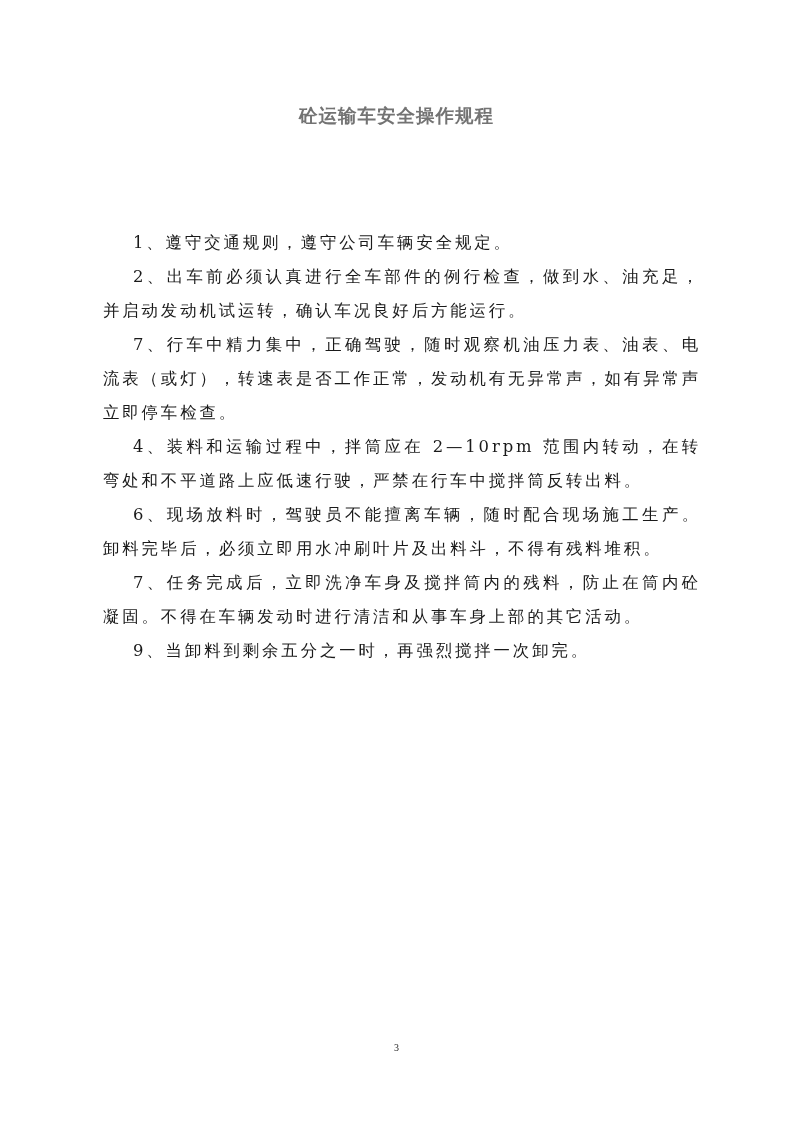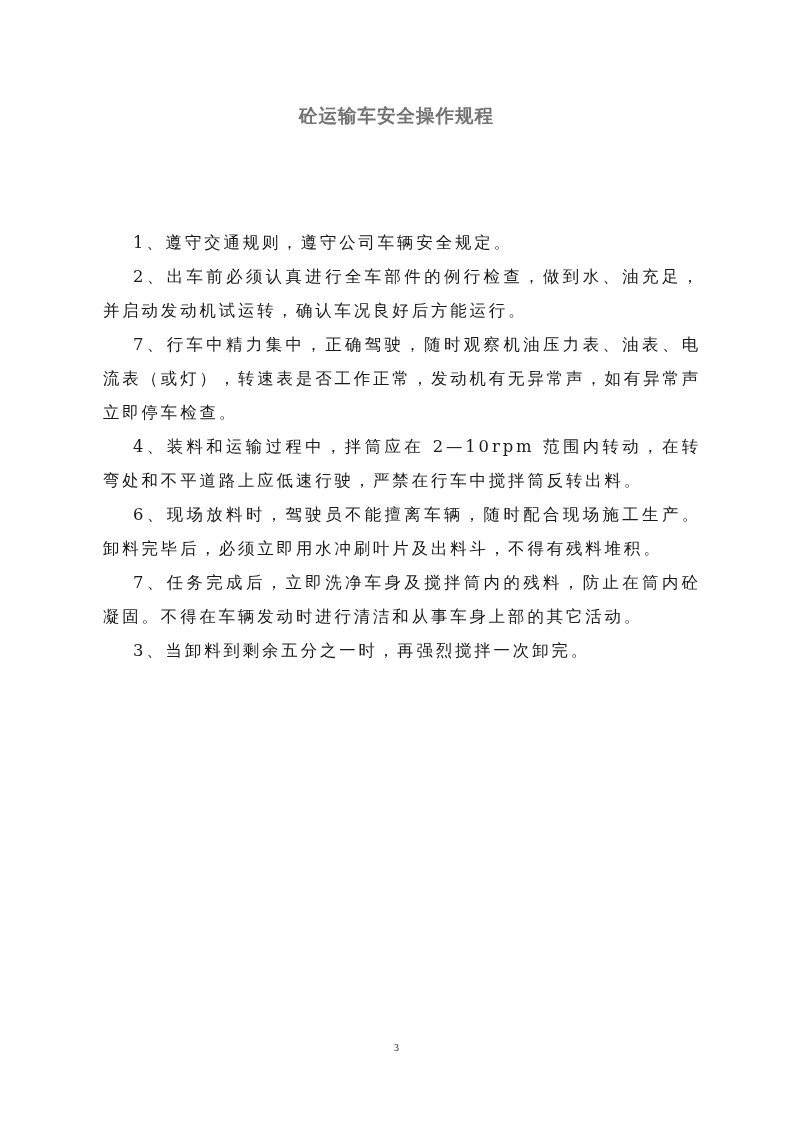--- a/index.html
+++ b/index.html
@@ -69,17 +69,17 @@
 <div class="page">
   <div class="title">砼运输车安全操作规程</div>
 
   <div class="body">
     <p class="para">1、遵守交通规则，遵守公司车辆安全规定。</p>
     <p class="para">2、出车前必须认真进行全车部件的例行检查，做到水、油充足，并启动发动机试运转，确认车况良好后方能运行。</p>
     <p class="para">7、行车中精力集中，正确驾驶，随时观察机油压力表、油表、电流表（或灯），转速表是否工作正常，发动机有无异常声，如有异常声立即停车检查。</p>
     <p class="para">4、装料和运输过程中，拌筒应在 2—10rpm 范围内转动，在转弯处和不平道路上应低速行驶，严禁在行车中搅拌筒反转出料。</p>
     <p class="para">6、现场放料时，驾驶员不能擅离车辆，随时配合现场施工生产。卸料完毕后，必须立即用水冲刷叶片及出料斗，不得有残料堆积。</p>
     <p class="para">7、任务完成后，立即洗净车身及搅拌筒内的残料，防止在筒内砼凝固。不得在车辆发动时进行清洁和从事车身上部的其它活动。</p>
-    <p class="para">3、当卸料到剩余五分之一时，再强烈搅拌一次卸完。</p>
+    <p class="para">9、当卸料到剩余五分之一时，再强烈搅拌一次卸完。</p>
   </div>
 
   <div class="page-number">3</div>
 </div>
 
 </body></html>

